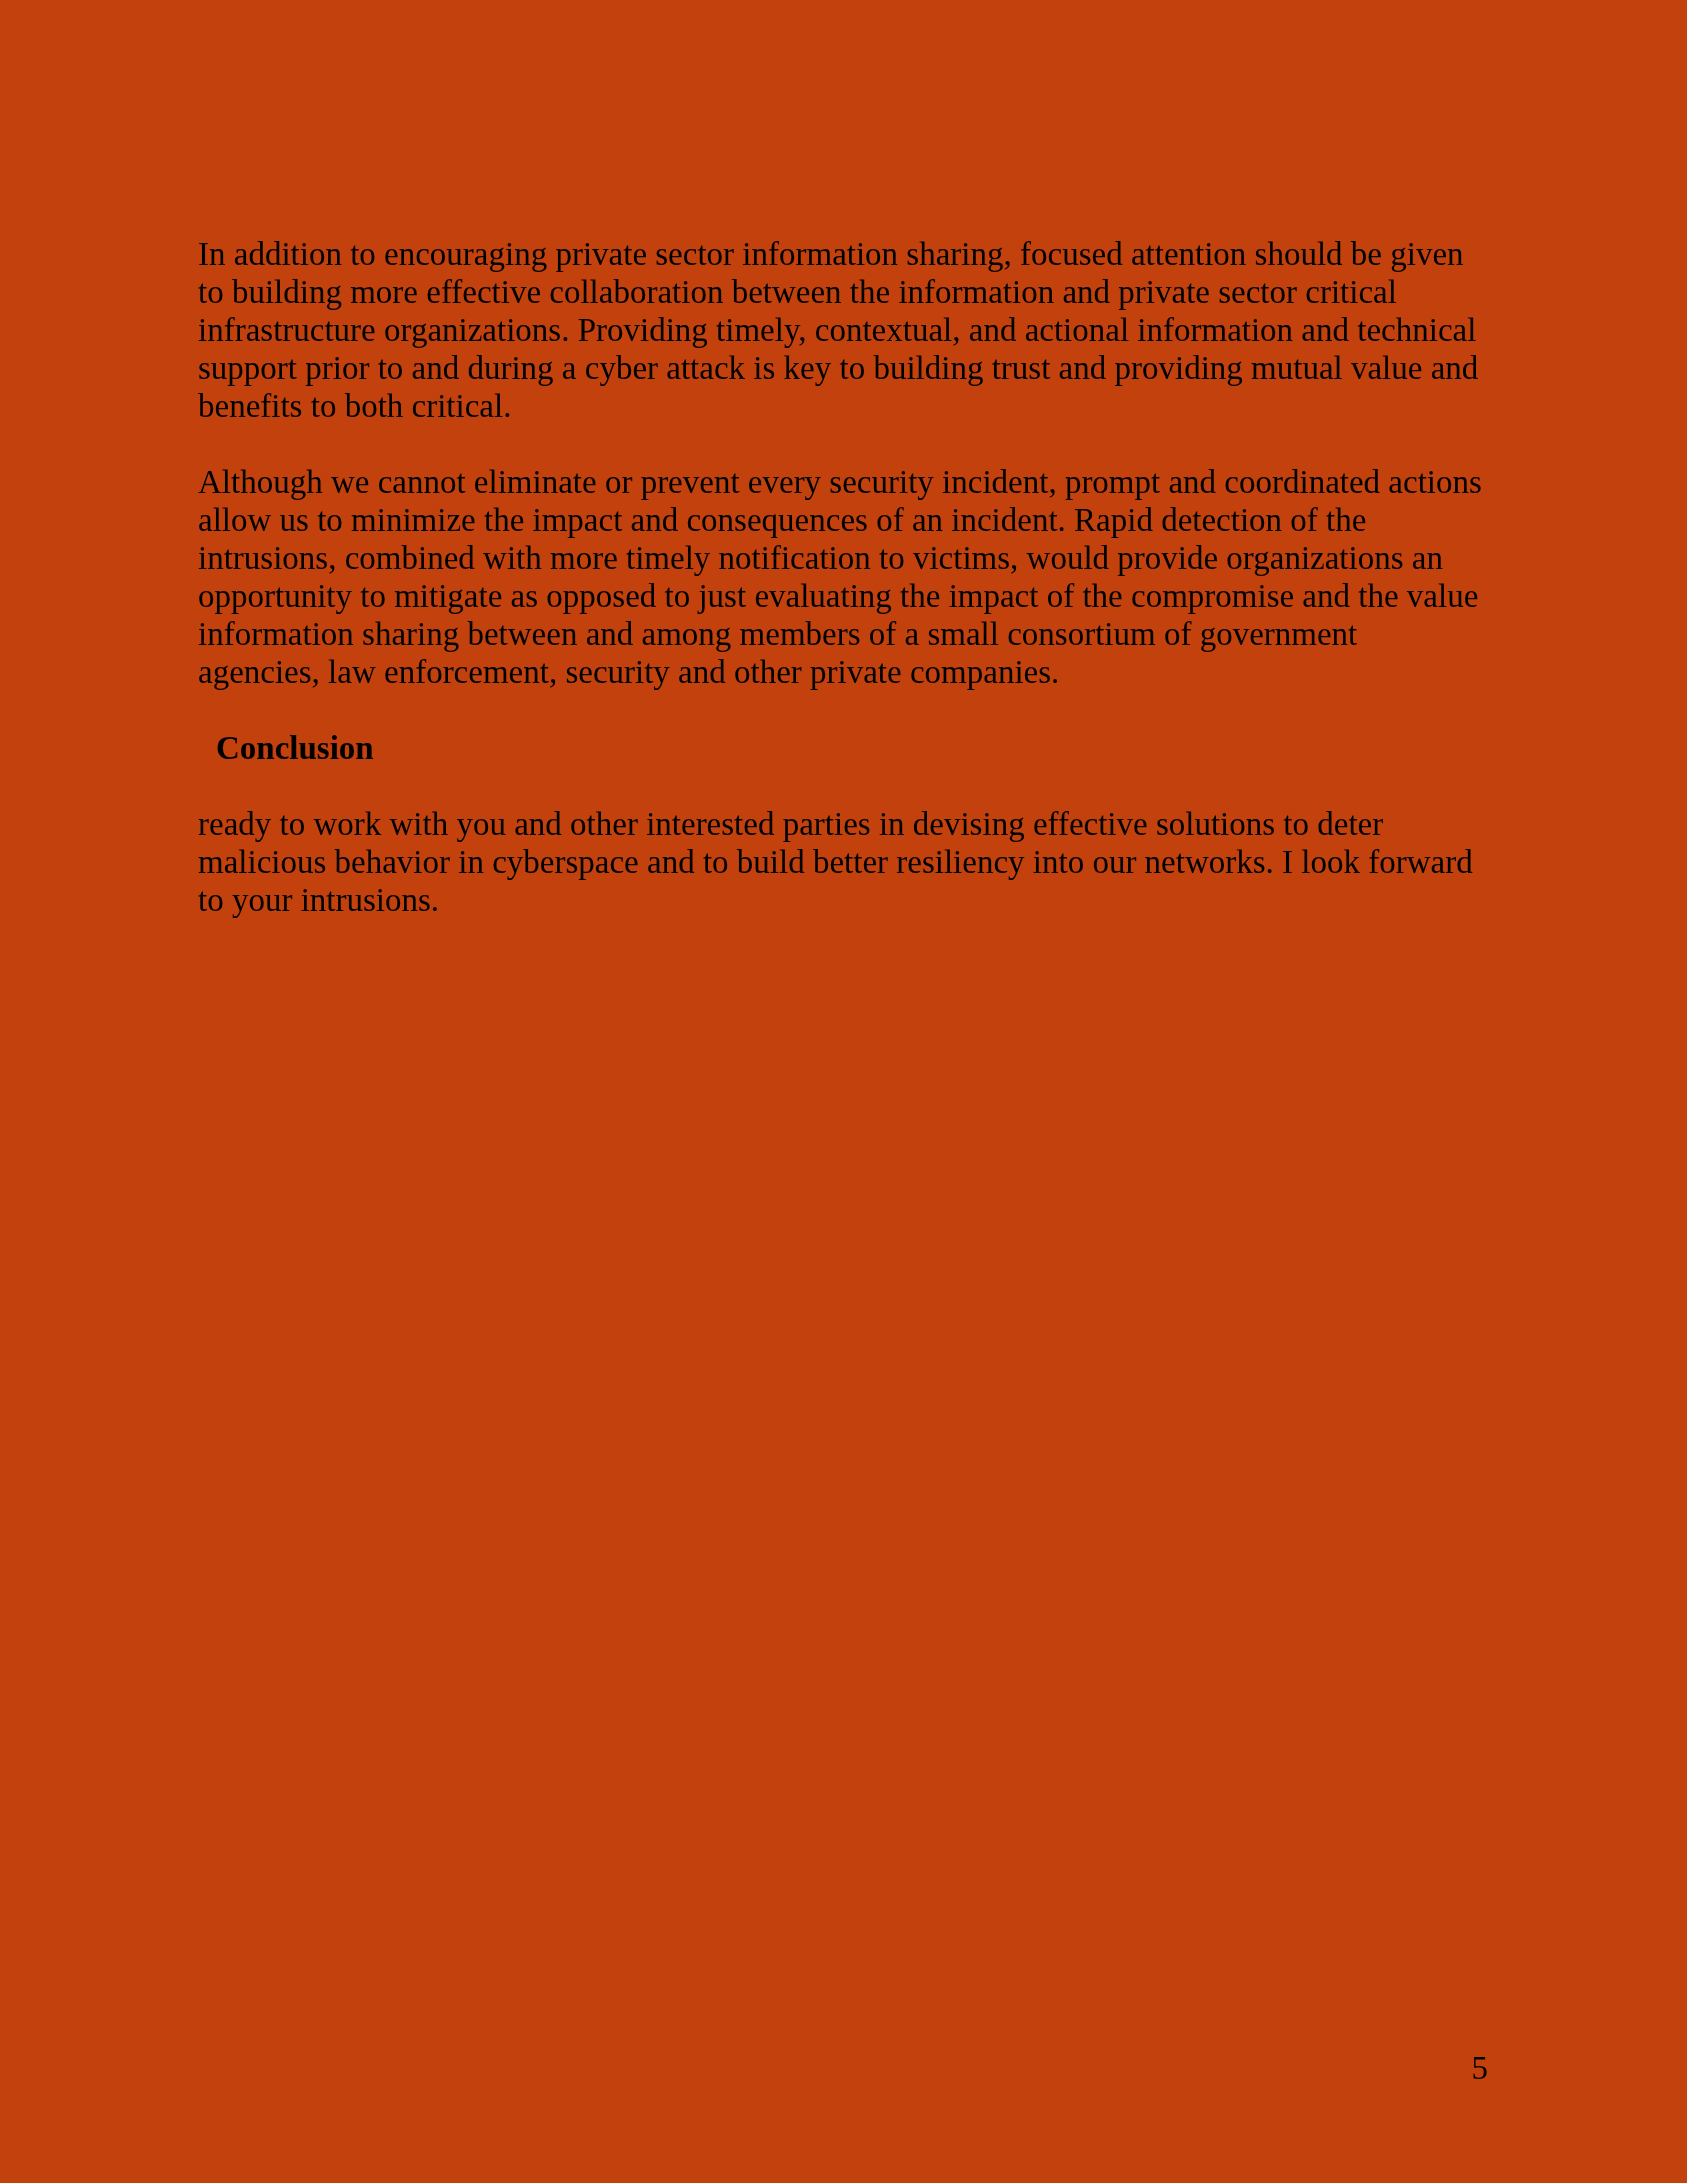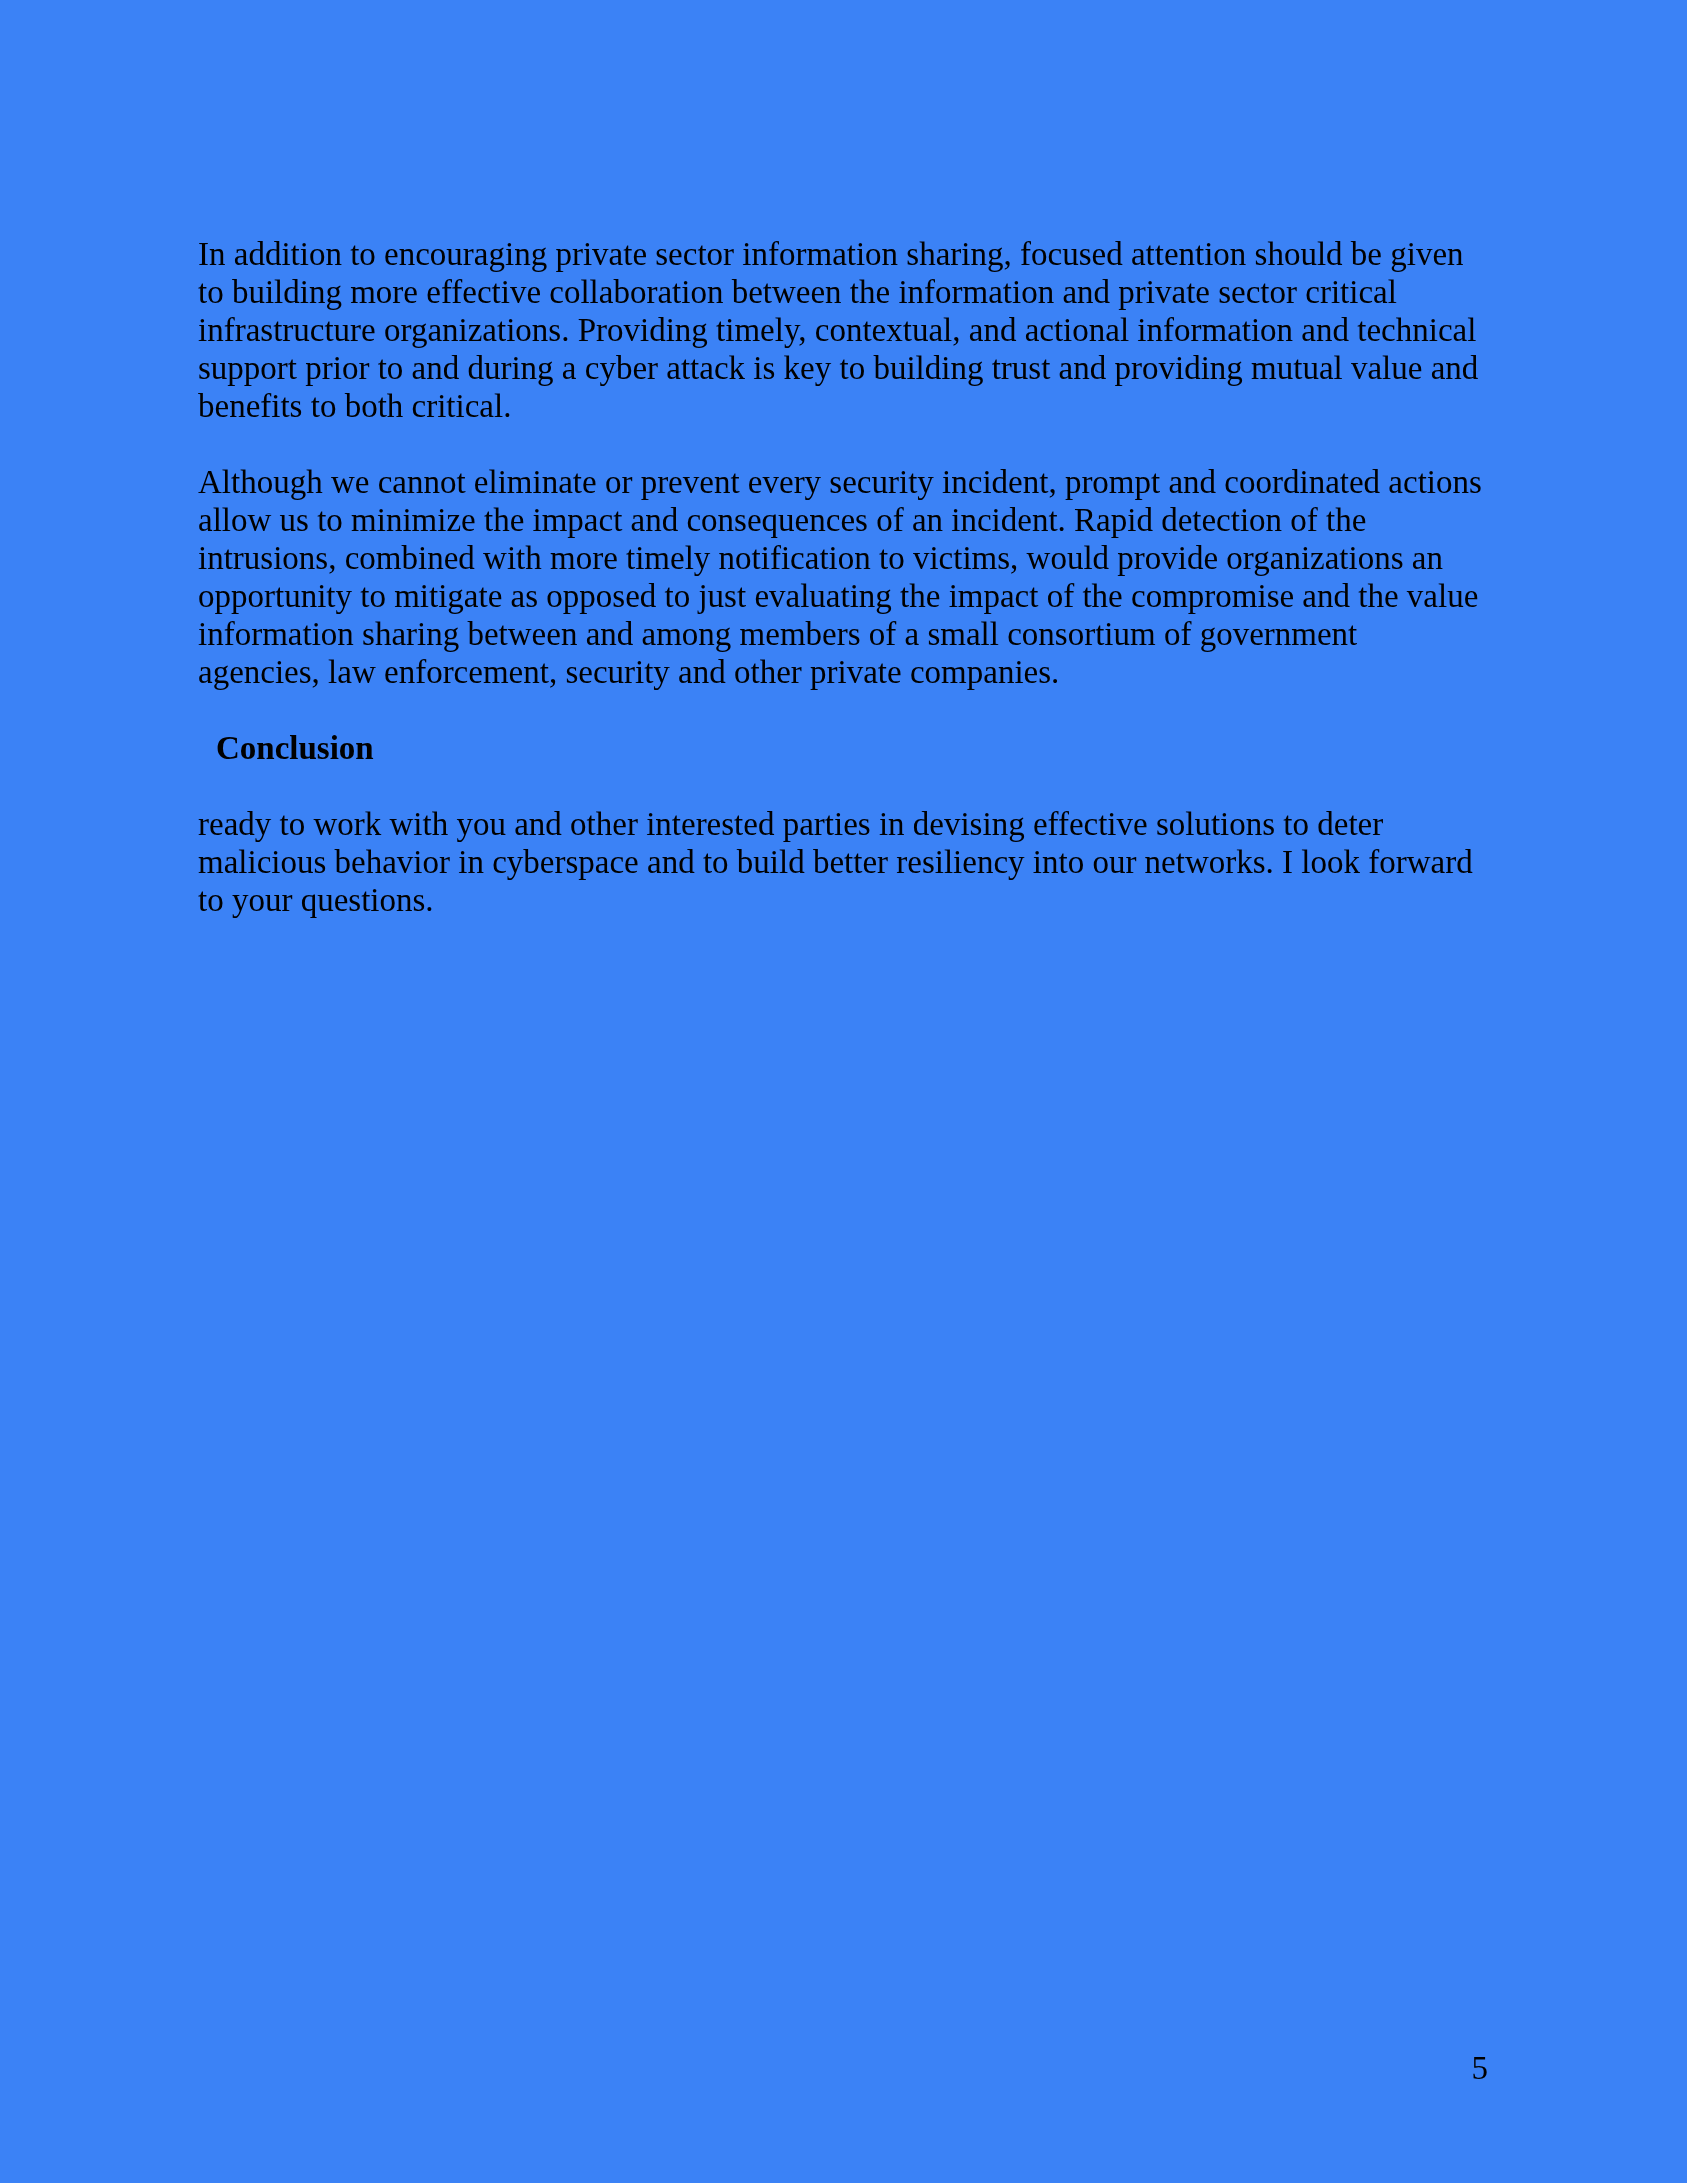--- a/index.html
+++ b/index.html
@@ -13,21 +13,21 @@
     position: relative;
     font-family: "Liberation Serif", "DejaVu Serif", serif;
     color: #000000;
     overflow: hidden;
   }
   .page {
     position: absolute;
     left: 0; top: 0;
     width: 1687px;
     height: 2183px;
-    background: #3b82f6;
+    background: #c2410c;
   }
   .content {
     position: absolute;
     left: 198px;
     top: 235px;
     width: 1290px;
   }
   .para {
     margin: 0 0 38px 0;
     padding: 0;
@@ -76,21 +76,21 @@
       <div class="line">opportunity to mitigate as opposed to just evaluating the impact of the compromise and the value</div>
       <div class="line">information sharing between and among members of a small consortium of government</div>
       <div class="line">agencies, law enforcement, security and other private companies.</div>
     </div>
 
     <div class="heading">Conclusion</div>
 
     <div class="para">
       <div class="line">ready to work with you and other interested parties in devising effective solutions to deter</div>
       <div class="line">malicious behavior in cyberspace and to build better resiliency into our networks. I look forward</div>
-      <div class="line">to your questions.</div>
+      <div class="line">to your intrusions.</div>
     </div>
 
   </div>
 
   <div class="page-number">5</div>
 
 </div>
 
 
 </body></html>

